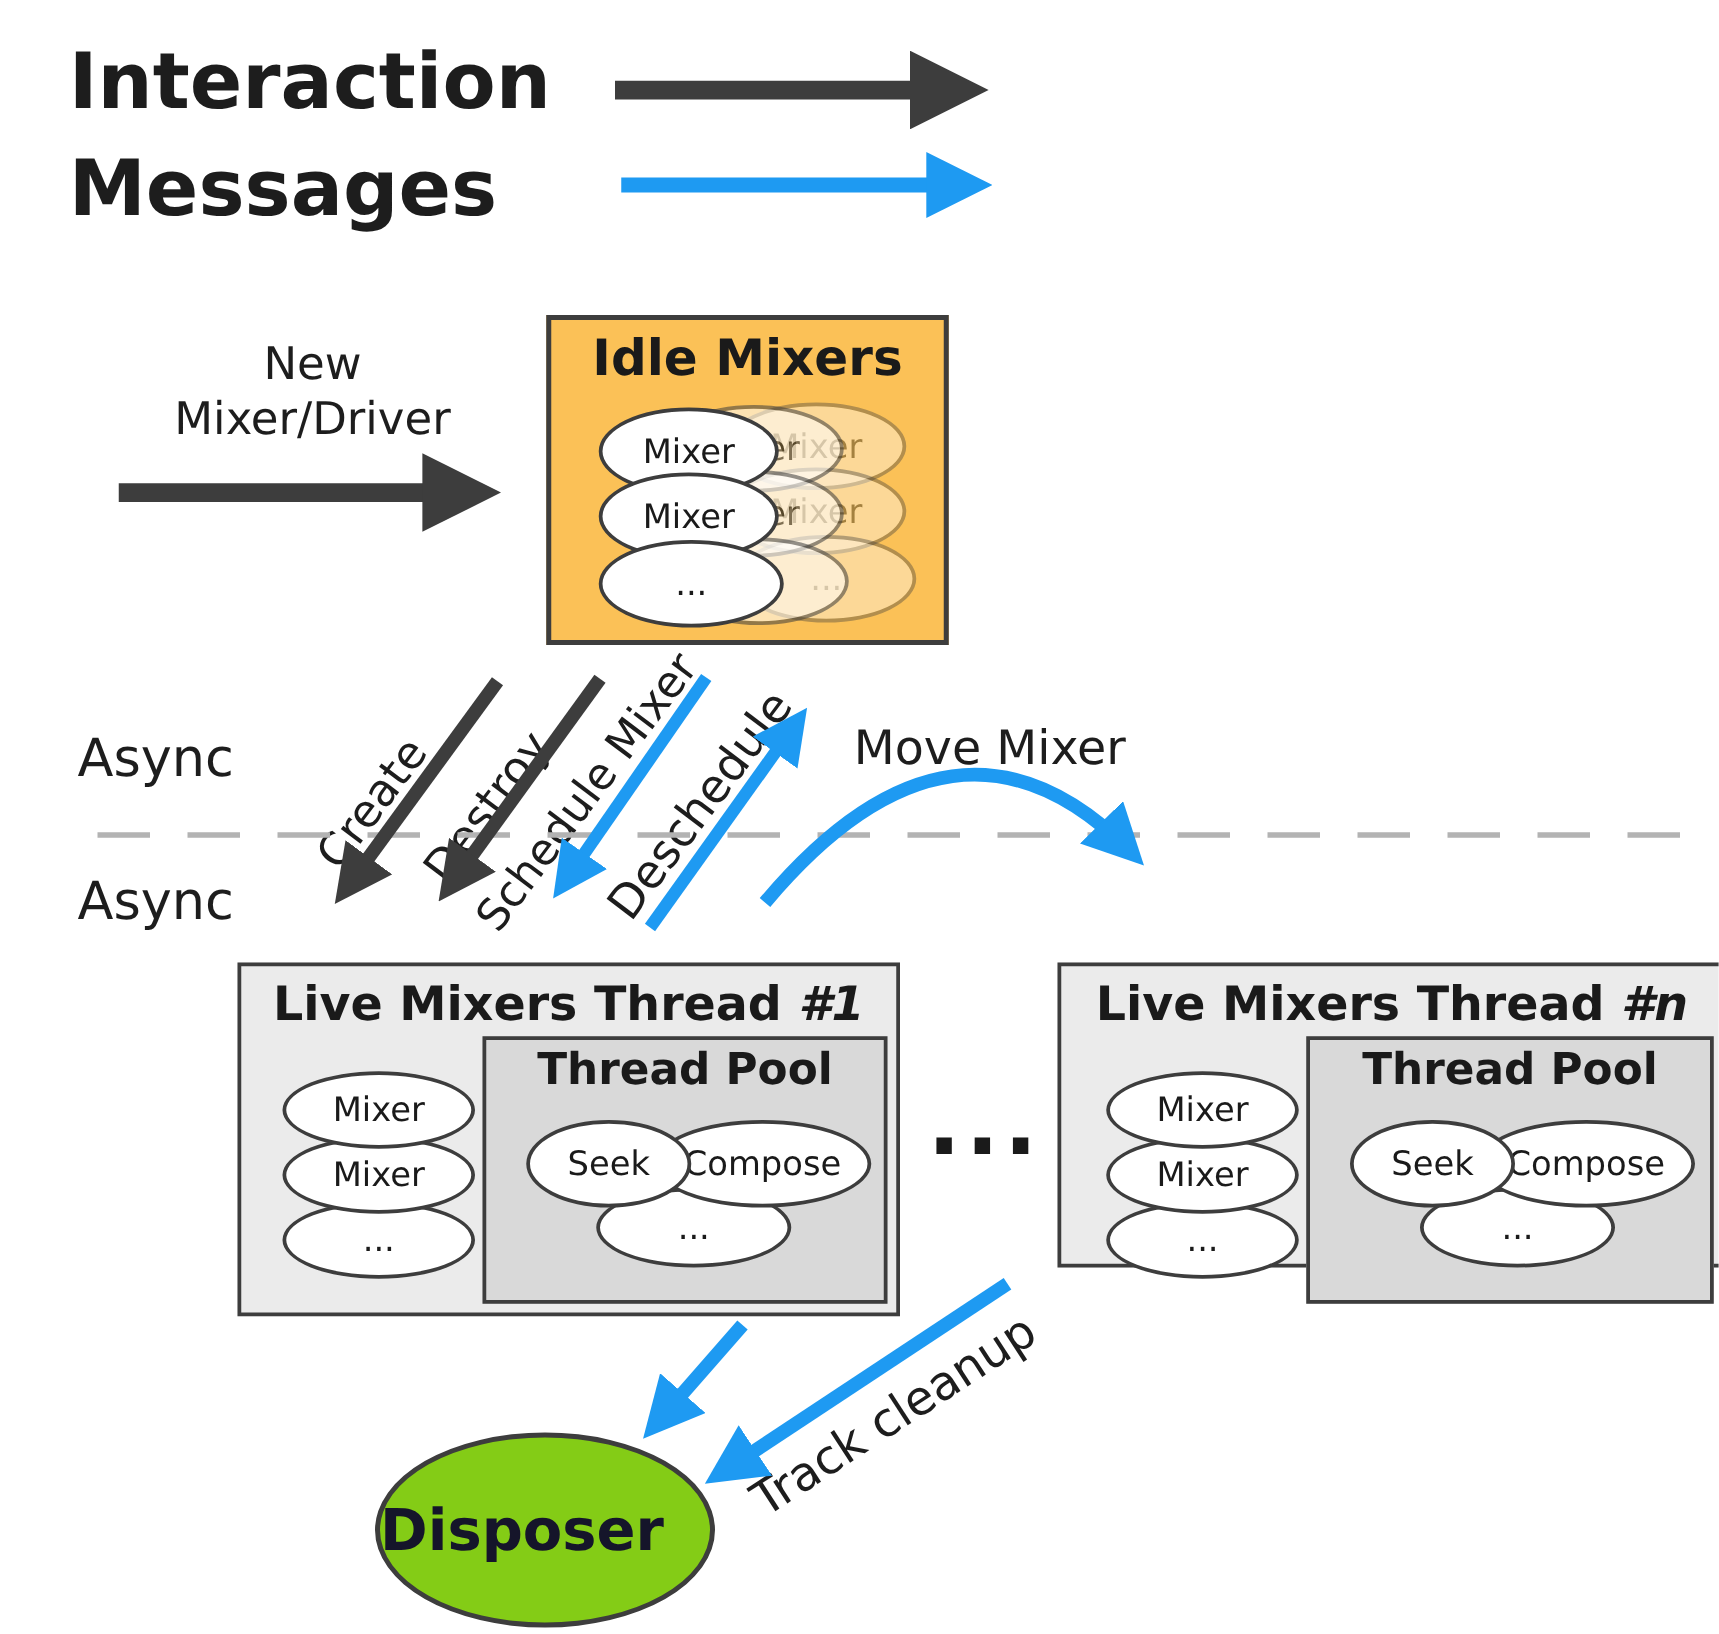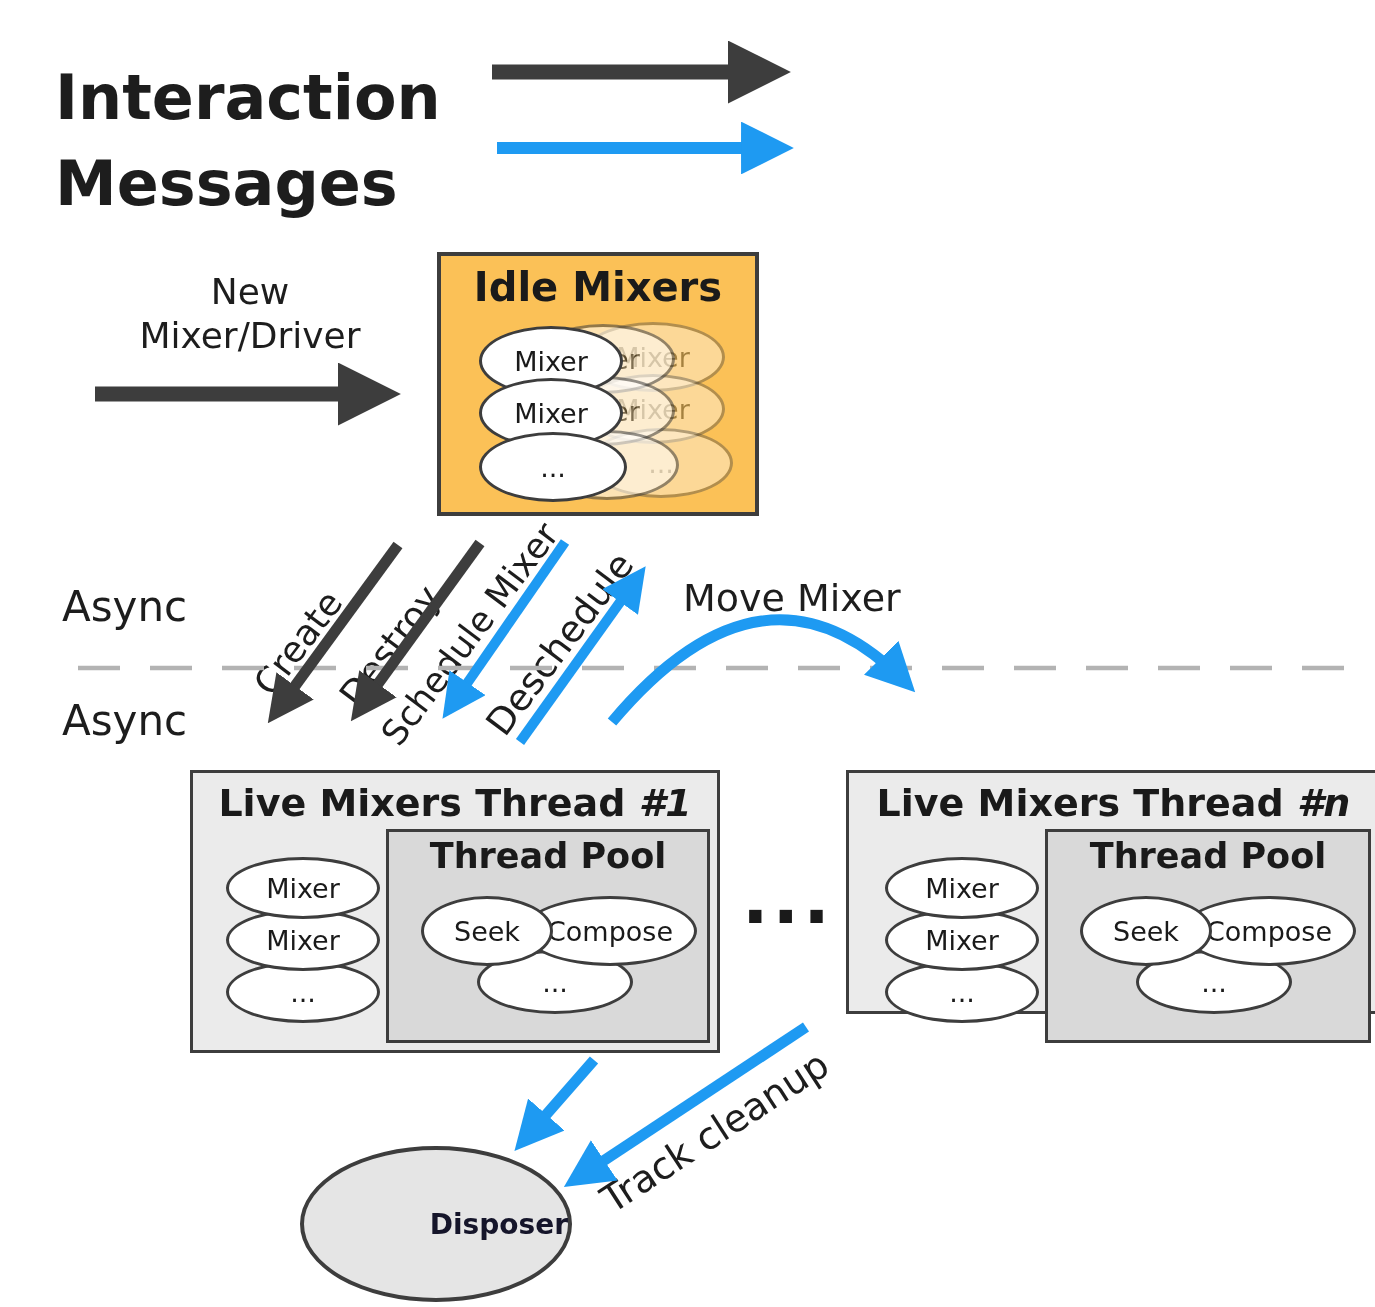--- a/index.html
+++ b/index.html
@@ -2,43 +2,43 @@
 <html><head>
 <meta charset="utf-8">
 <style>
   html,body{margin:0;padding:0;background:#fff;}
   #canvas{position:relative;width:1375px;height:1307px;background:#fff;overflow:hidden;
           font-family:"DejaVu Sans","Liberation Sans",sans-serif;color:#1d1d1d;}
   .abs{position:absolute;}
   .nowrap{white-space:nowrap;}
 
   
-  .legend-label{font-size:62px;font-weight:600;line-height:1.0;color:#1d1d1d;margin-top:33px;}
+  .legend-label{font-size:62px;font-weight:600;line-height:1.0;color:#1d1d1d;}
 
   
   .oval{position:absolute;background:#ffffff;border:3px solid #3d3d3d;border-radius:50%;
         display:flex;align-items:center;justify-content:center;font-size:27px;color:#1a1a1a;}
   .ghost1{opacity:0.55;}
   .ghost2{opacity:0.38;}
 
   
   #idle-box{left:437px;top:252px;width:322px;height:264px;background:#fbc157;border:4px solid #3d3d3d;box-sizing:border-box;}
   .box-title{position:absolute;left:0;right:0;text-align:center;font-weight:600;color:#1a1a1a;}
 
   
   .thread-box{background:#ebebeb;border:3px solid #3d3d3d;box-sizing:border-box;}
   .pool-box{position:absolute;background:#d9d9d9;border:3px solid #3d3d3d;box-sizing:border-box;}
 
   .zone-label{font-size:42px;color:#1d1d1d;}
   .diag{position:absolute;transform:translate(-50%,-50%) rotate(-53deg);font-size:35px;white-space:nowrap;color:#1d1d1d;}
   .plain-label{font-size:38px;color:#1d1d1d;white-space:nowrap;}
 
-  #disposer{left:300px;top:1146px;width:264px;height:148px;background:#e5e5e5;border:4px solid #3d3d3d;
-            border-radius:50%;display:flex;align-items:center;justify-content:flex-end;
-            font-size:28px;font-weight:600;color:#15152a;}
+  #disposer{left:300px;top:1146px;width:264px;height:148px;background:#84cc16;border:4px solid #3d3d3d;
+            border-radius:50%;display:flex;align-items:center;justify-content:flex-start;
+            font-size:46px;font-weight:600;color:#15152a;}
 
   #dots{left:742px;top:858px;font-size:70px;font-weight:700;letter-spacing:4px;color:#1a1a1a;}
   svg.overlay{position:absolute;left:0;top:0;pointer-events:none;z-index:6;}
 </style>
 </head>
 <body>
 
 <div id="canvas">
 
   <svg class="overlay" width="1375" height="1307" viewBox="0 0 1375 1307">

